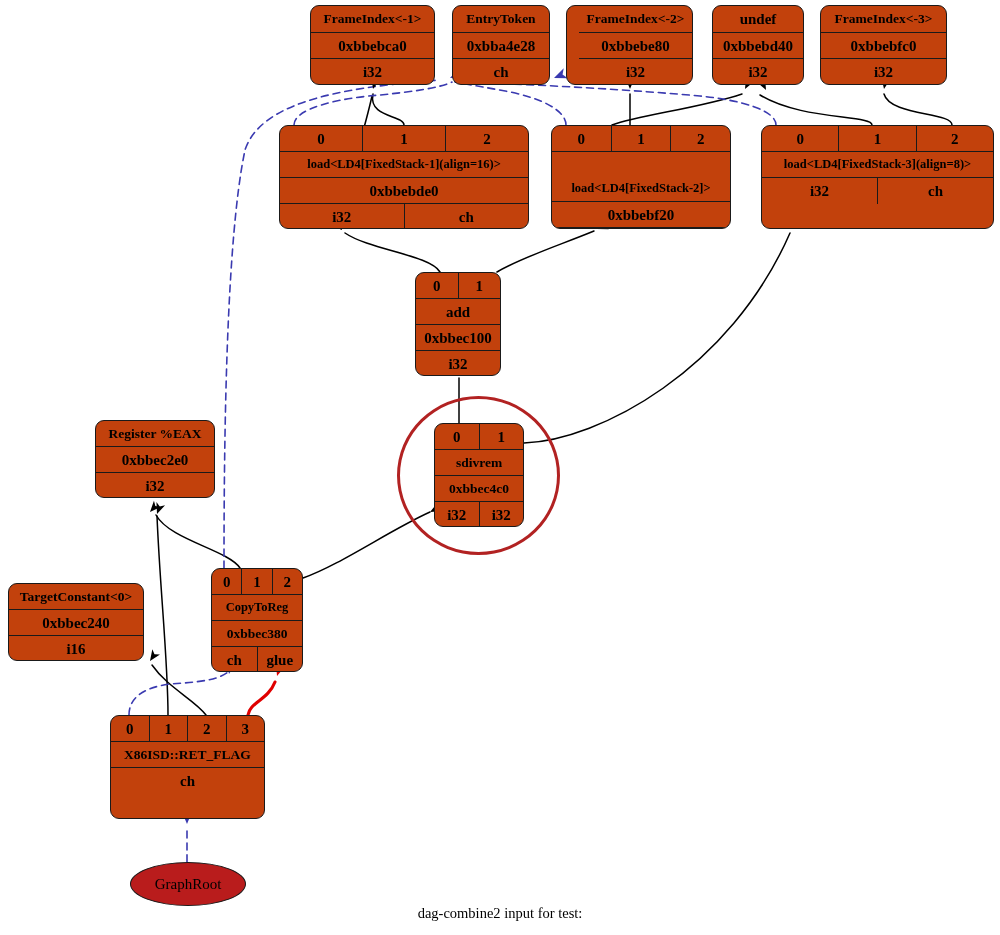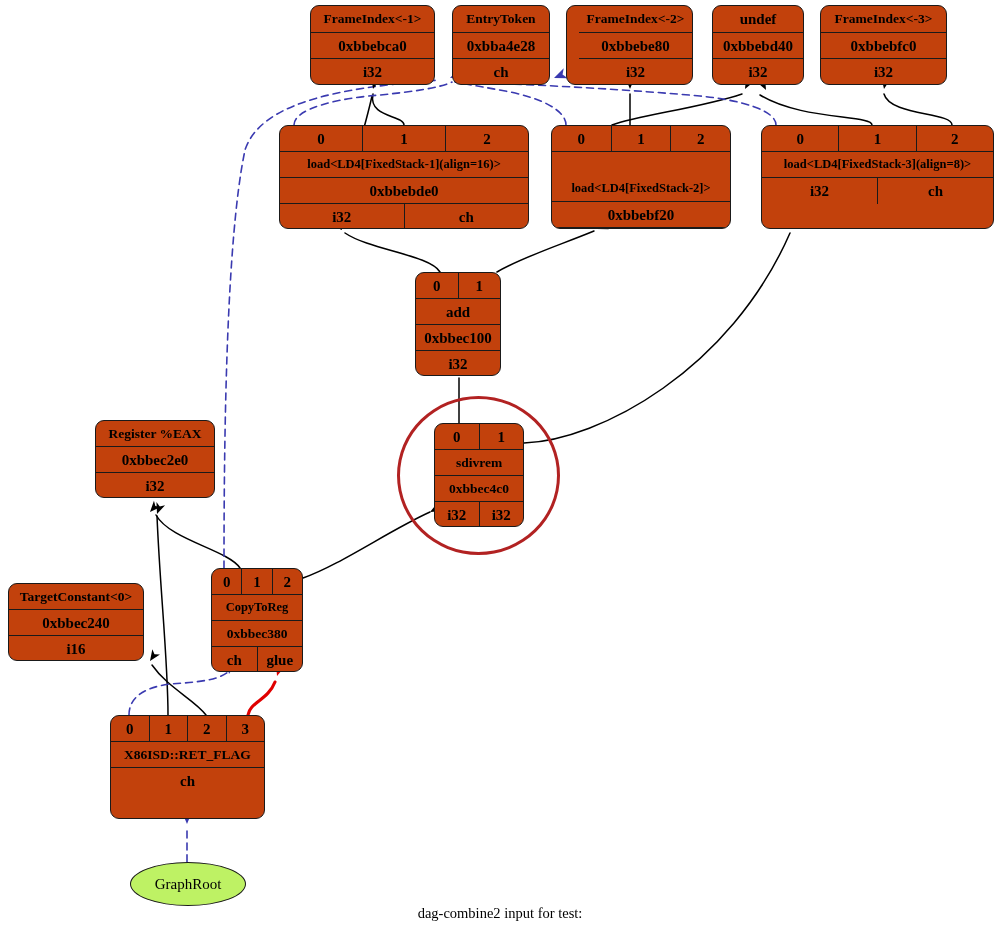--- a/index.html
+++ b/index.html
@@ -64,21 +64,21 @@
     font-size: 13.5px;
   }
   .node-cell.tiny {
     font-size: 12.5px;
   }
   .ellipse-node {
     position: absolute;
     box-sizing: border-box;
     border: 1.3px solid #1a1a1a;
     border-radius: 50%;
-    background: #bef264;
+    background: #b91c1c;
     display: flex;
     align-items: center;
     justify-content: center;
     font-size: 15px;
     color: #000000;
   }
   .highlight-circle {
     position: absolute;
     box-sizing: border-box;
     border: 3px solid #b22222;

